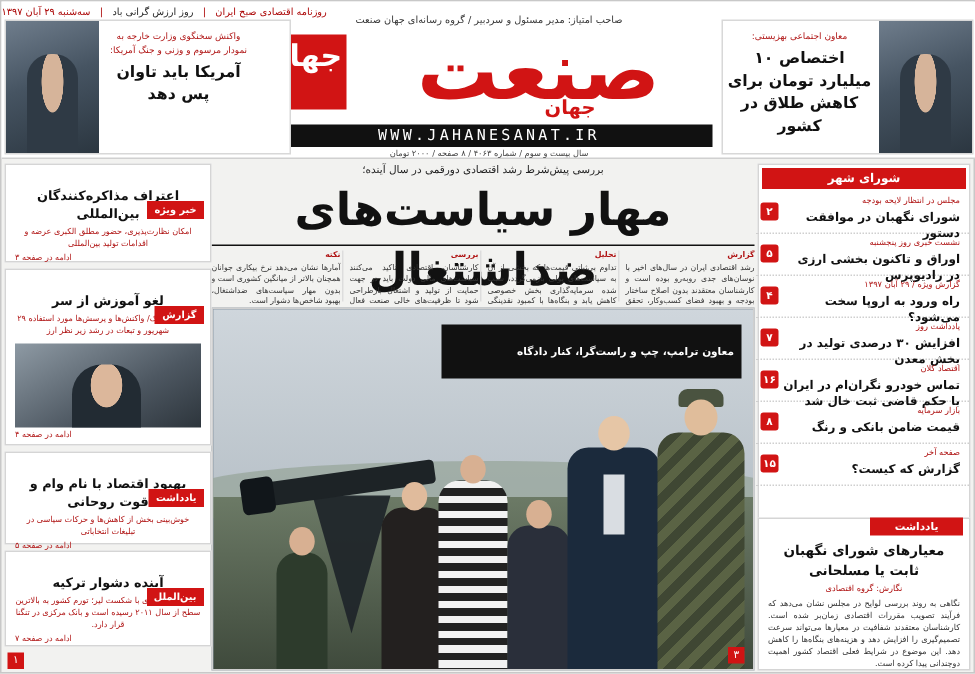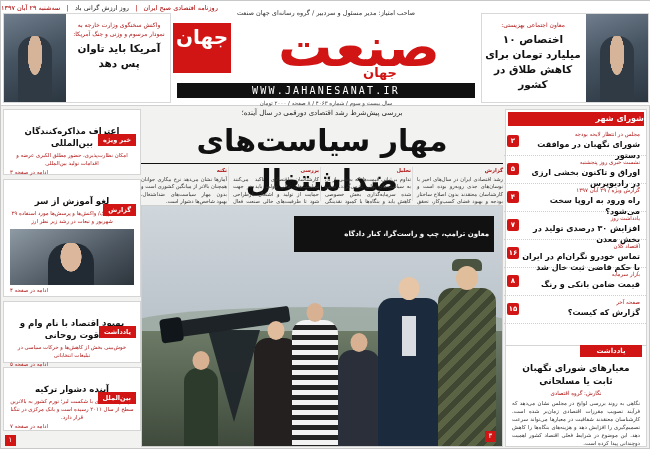--- a/index.html
+++ b/index.html
@@ -25,21 +25,21 @@
   .topdate{
     position:absolute;top:2px;left:0;width:540px;height:11px;
     text-align:left;font-size:6.5px;color:#a00;line-height:11px;
     letter-spacing:.3px;
   }
   .topdate .mid{color:#222;}
 
   
   .promo-left{
     position:absolute;top:12px;left:2px;width:166px;height:88px;
-    background:#fff;border:1px solid #d8d8d8;overflow:hidden;
+    background:#fff;border:1px solid #d8d8d8;overflow:hidden;padding-left:23px;
   }
   .promo-right{
     position:absolute;top:12px;right:2px;width:166px;height:88px;
     background:#fff;border:1px solid #d8d8d8;overflow:hidden;
   }
   .promo-photo{
     position:absolute;top:0;width:62px;height:88px;
     background:linear-gradient(160deg,#6f7d8c 0%,#465462 45%,#2b3640 100%);
   }
   .promo-right .promo-photo{right:0;}
@@ -95,21 +95,21 @@
   }
 
   
   .side{
     position:absolute;top:108px;right:2px;width:142px;height:338px;
     background:#fff;border:1px solid #d5d5d5;box-sizing:border-box;
   }
   .side-title{
     position:absolute;top:2px;right:2px;width:136px;height:14px;
     background:#d11414;color:#fff;font-size:8px;font-weight:bold;
-    line-height:14px;text-align:right;
+    line-height:14px;text-align:center;
   }
   .side-list{position:absolute;top:18px;right:0;width:142px;}
   .side-item{
     position:relative;height:28px;border-bottom:1px dotted #cfcfcf;
     padding:2px 6px 0 18px;box-sizing:border-box;
   }
   .side-kicker{font-size:5.5px;color:#b01515;line-height:8px;}
   .side-head{font-size:8px;font-weight:bold;color:#111;line-height:11px;margin-top:1px;}
   .side-num{
     position:absolute;left:3px;top:7px;width:12px;height:12px;

